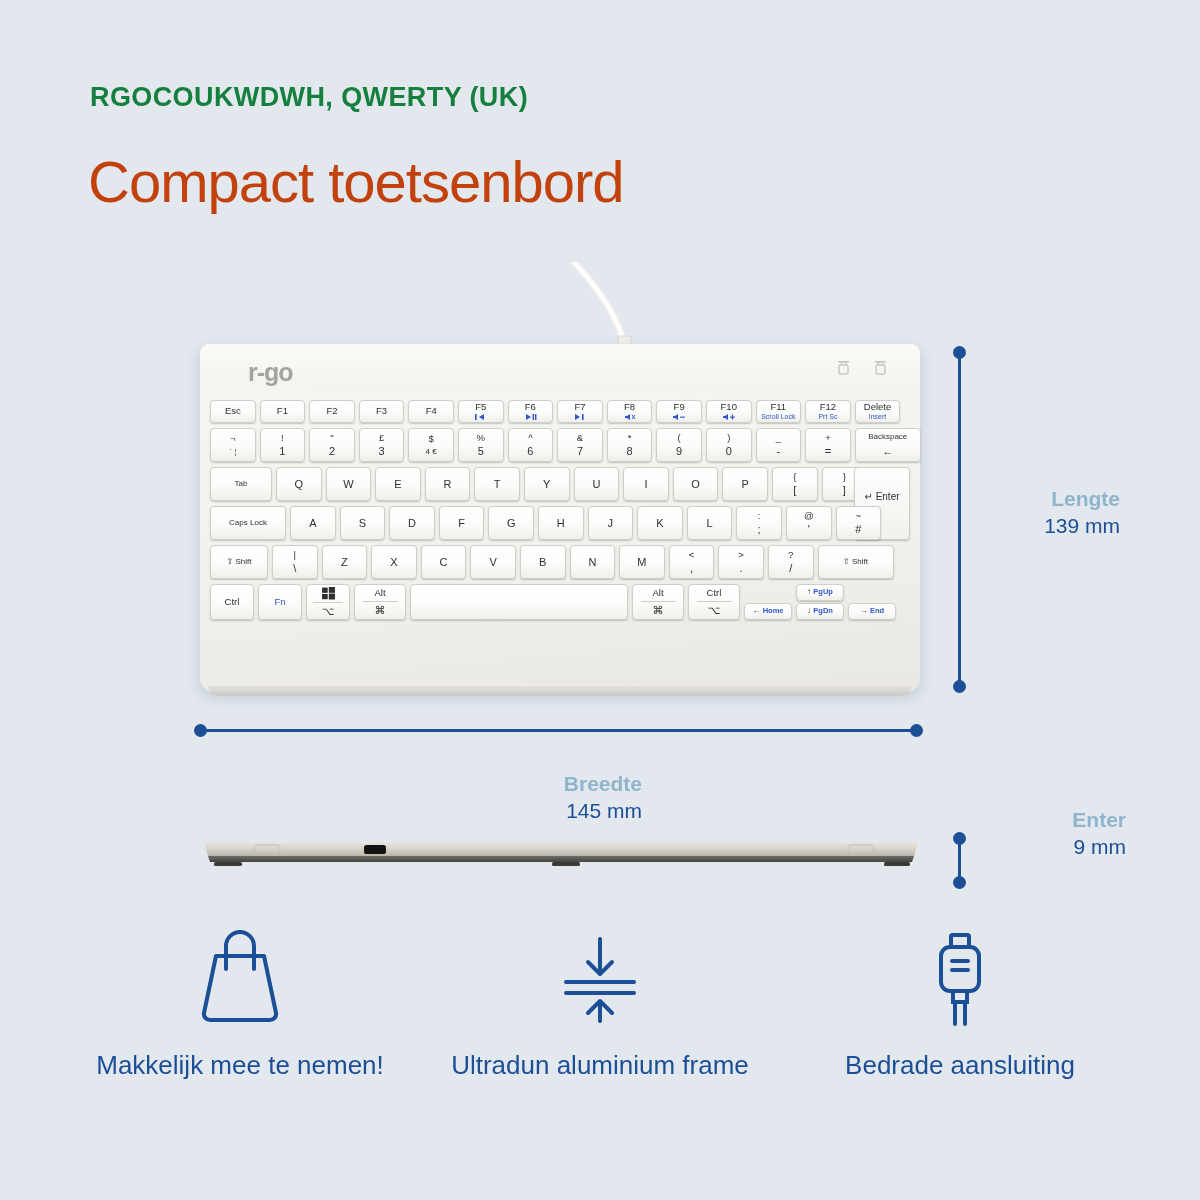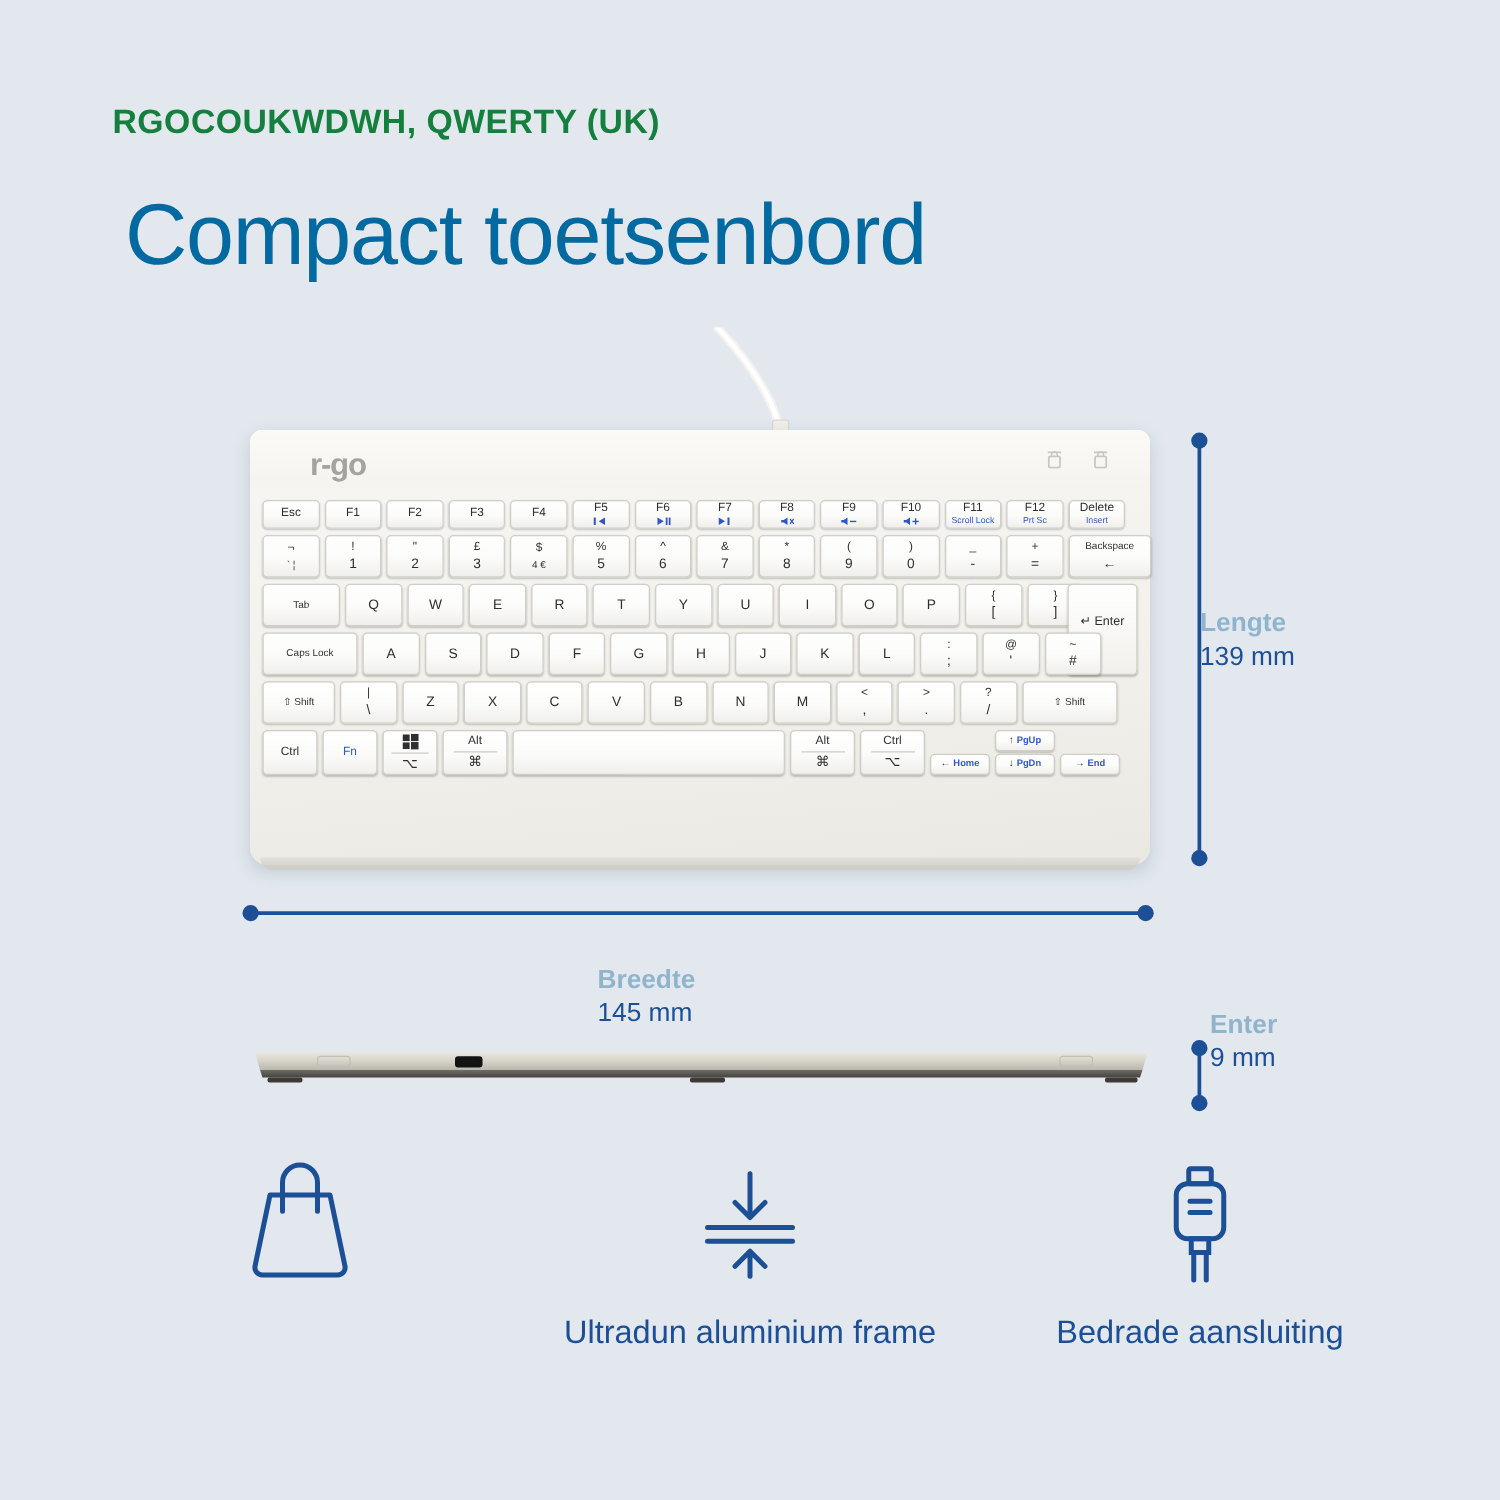--- a/index.html
+++ b/index.html
@@ -12,22 +12,22 @@
   .page { position: relative; width: 1200px; height: 1200px; background: #e2e8ee; }
 
   
   .sku {
     position: absolute; left: 90px; top: 82px;
     font-size: 27px; font-weight: bold; letter-spacing: .4px;
     color: #15803d;
   }
   .headline {
     position: absolute; left: 88px; top: 148px;
-    font-size: 69px; font-weight: 300; letter-spacing: -1px;
-    color: #0369a1; white-space: nowrap; margin-left: 12px;
+    font-size: 58px; font-weight: 300; letter-spacing: -1px;
+    color: #c2410c; white-space: nowrap;
   }
 
   
   .cable {
     position: absolute; left: 566px; top: 262px;
     width: 80px; height: 86px;
   }
   .kb {
     position: absolute; left: 200px; top: 344px;
     width: 720px; height: 348px;
@@ -129,21 +129,21 @@
   .dim-line-v {
     position: absolute; background: #1c4f96; width: 3px;
   }
   .dim-line-h {
     position: absolute; background: #1c4f96; height: 3px;
   }
   .dot {
     position: absolute; width: 13px; height: 13px; border-radius: 50%;
     background: #1c4f96;
   }
-  .dim-label { position: absolute; text-align: left; }
+  .dim-label { position: absolute; text-align: right; }
   .dim-title { font-size: 21px; color: #8fb4cc; font-weight: 600; }
   .dim-value { font-size: 21px; color: #1c4f96; margin-top: 3px; }
 
   
   .side {
     position: absolute; left: 200px; top: 836px; width: 722px; height: 34px;
   }
 
   
   .features {
@@ -565,20 +565,21 @@
 
   <div class="features">
 
     <div class="feature">
       <div class="ico">
         <svg width="104" height="102" viewBox="0 0 104 102">
           <path d="M28 27 L76 27 L88 84 a6 6 0 0 1 -6 7 L22 91 a6 6 0 0 1 -6 -7 Z" fill="none" stroke="#1c4f96" stroke-width="4" stroke-linejoin="round"></path>
           <path d="M38 40 L38 17 a14 14 0 0 1 28 0 L66 40" fill="none" stroke="#1c4f96" stroke-width="4" stroke-linecap="round"></path>
         </svg>
       </div>
+      <div class="cap">Makkelijk mee te nemen!</div>
     </div>
 
     <div class="feature">
       <div class="ico">
         <svg width="104" height="102" viewBox="0 0 104 102">
           <path d="M52 10 L52 44 M40 33 L52 45 L64 33" fill="none" stroke="#1c4f96" stroke-width="4" stroke-linecap="round" stroke-linejoin="round"></path>
           <line x1="18" y1="53" x2="86" y2="53" stroke="#1c4f96" stroke-width="4" stroke-linecap="round"></line>
           <line x1="18" y1="64" x2="86" y2="64" stroke="#1c4f96" stroke-width="4" stroke-linecap="round"></line>
           <path d="M52 92 L52 73 M40 84 L52 72 L64 84" fill="none" stroke="#1c4f96" stroke-width="4" stroke-linecap="round" stroke-linejoin="round"></path>
         </svg>

